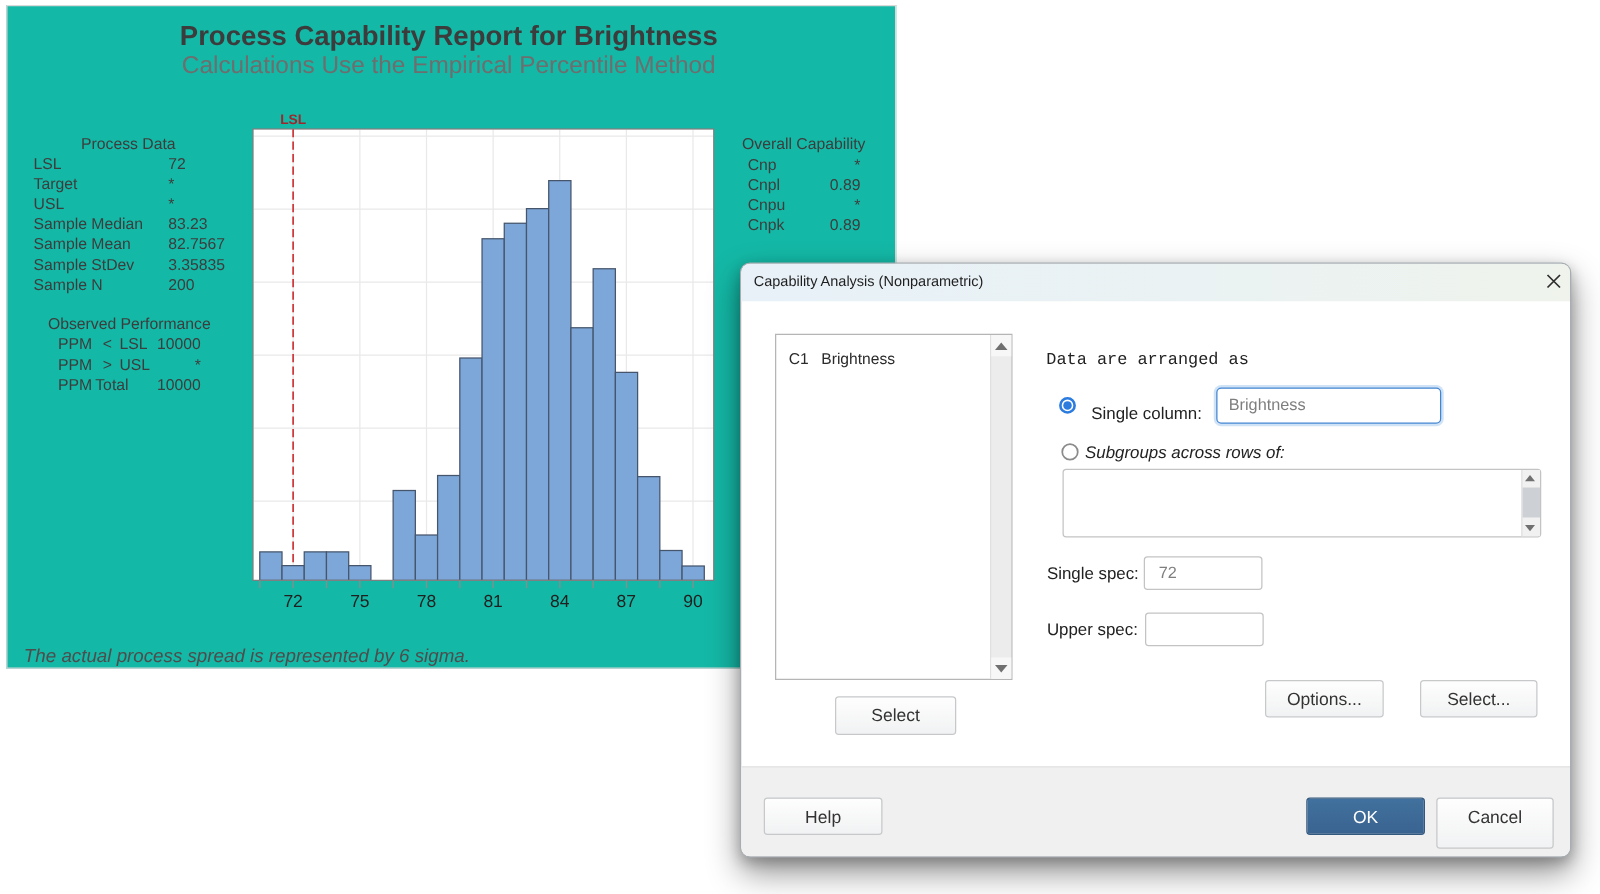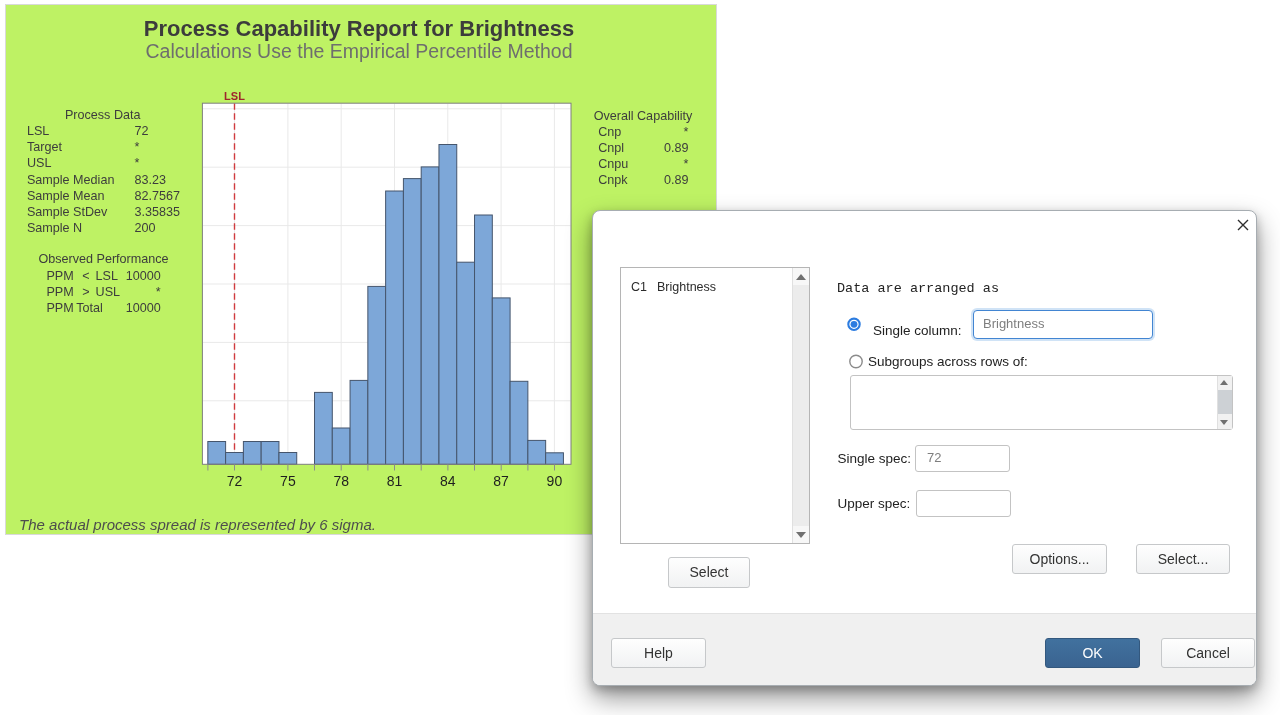--- a/index.html
+++ b/index.html
@@ -1,19 +1,19 @@
 <!DOCTYPE html>
 <html><head>
 <meta charset="utf-8">
 <style>
   * { margin:0; padding:0; box-sizing:border-box; }
   html,body { width:1280px; height:715px; background:#ffffff; overflow:hidden;
     font-family:"Liberation Sans", sans-serif; }
   #panel { position:absolute; left:5px; top:4px; width:712px; height:531px;
-    background:#bef264; border:1px solid #d9d9d9; }
+    background:#14b8a6; border:1px solid #d9d9d9; }
   #dlg { position:absolute; left:592px; top:210px; width:665px; height:476px;
     background:#fff; border:1px solid #a7adb2; border-radius:8px;
     box-shadow:0 12px 26px rgba(0,0,0,0.42), 0 4px 10px rgba(0,0,0,0.22);
     overflow:hidden; }
   #dlgtitle { position:absolute; left:0; top:0; right:0; height:30px;
     background:linear-gradient(90deg,#e8f1f8 0%,#eaf2f3 55%,#eff3ec 100%); }
   #dlgtitle span { position:absolute; left:10px; top:8px; font-size:11.6px; color:#1f1f1f; }
   #dlgclose { position:absolute; right:2px; top:4px; width:22px; height:22px; }
   #dlgfooter { position:absolute; left:0; bottom:0; right:0; height:72px;
     background:#f0f0f0; border-top:1px solid #e2e2e2; }
@@ -162,20 +162,23 @@
         <text x="682.4" y="163.1" text-anchor="end">*</text>
     <text x="592.2" y="179.3">Cnpk</text>
         <text x="682.4" y="179.3" text-anchor="end">0.89</text>
   </g>
 
   <text x="13.1" y="524.5" font-size="15" font-style="italic" fill="#4d4d4d">The actual process spread is represented by 6 sigma.</text>
 </svg>
 </div>
 
 <div id="dlg">
+  <div id="dlgtitle">
+      <span>Capability Analysis (Nonparametric)</span>
+    </div>
   <svg id="dlgclose" viewBox="0 0 22 22">
     <path d="M6 5 L16 15 M16 5 L6 15" stroke="#2e2e2e" stroke-width="1.4" fill="none"></path>
   </svg>
 
   <div id="listbox">
     <div class="item"><span>C1</span><span style="position:absolute;left:26px;">Brightness</span></div>
     <div id="lbsb">
       <div class="up">
           <div class="tri u"></div>
         </div>
@@ -192,21 +195,21 @@
     <circle cx="9" cy="8.3" r="3.4" fill="#2c7ce0"></circle>
   </svg>
   <div class="lbl" style="left:280px; top:92px;margin-top:20px;">Single column:</div>
   <div class="inp" id="inp1">
       <span>Brightness</span>
     </div>
 
   <svg style="position:absolute; left:255px; top:143px;" width="18" height="18" viewBox="0 0 18 18">
     <circle cx="8" cy="7.5" r="6.2" fill="#fff" stroke="#8b8b8b" stroke-width="1.4"></circle>
   </svg>
-  <div class="lbl" style="left:275px; top:143px;">Subgroups across rows of:</div>
+  <div class="lbl" style="left:275px; top:143px;font-style:italic;">Subgroups across rows of:</div>
   <div class="inp" id="mbox">
     <div id="mbsb">
       <div class="up" style="position:absolute;top:0;left:0;width:14px;height:14px;">
           <div class="tri u" style="left:2px;top:4px;border-left-width:4px;border-right-width:4px;border-bottom-width:5px;"></div>
         </div>
       <div class="thumb"></div>
       <div class="dn" style="position:absolute;bottom:0;left:0;width:14px;height:14px;">
           <div class="tri d" style="left:2px;top:5px;border-left-width:4px;border-right-width:4px;border-top-width:5px;"></div>
         </div>
     </div>
@@ -215,20 +218,20 @@
   <div class="lbl" style="left:244.5px; top:240px;">Single spec:</div>
   <div class="inp" style="left:322px; top:234px; width:95px; height:27px;">
       <span style="position:absolute;left:11px;top:4px;">72</span>
     </div>
 
   <div class="lbl" style="left:244.5px; top:285px;">Upper spec:</div>
   <div class="inp" style="left:323px; top:279px; width:95px; height:27px;"></div>
 
   <div class="btn" style="left:419px; top:333px; width:95px; height:30px; line-height:28px;">Options...</div>
   <div class="btn" style="left:543px; top:333px; width:94px; height:30px; line-height:28px;">Select...</div>
-  <div class="btn" style="left:75px; top:346px; width:82px; height:31px; line-height:29px;">Select</div>
+  <div class="btn" style="left:75px; top:346px; width:97px; height:31px; line-height:29px;">Select</div>
 
   <div id="dlgfooter"></div>
   <div class="btn" style="left:18px; top:427px; width:95px; height:30px; line-height:28px;">Help</div>
   <div class="btn" style="left:452px; top:427px; width:95px; height:30px; line-height:28px;
     background:linear-gradient(#41719e,#3a6390); border-color:#33587e; color:#fff;">OK</div>
-  <div class="btn" style="left:556px; top:427px; width:94px; height:30px; line-height:28px;margin-left:12px;">Cancel</div>
+  <div class="btn" style="left:556px; top:427px; width:94px; height:41px; line-height:28px;">Cancel</div>
 </div>
 
 </body></html>

